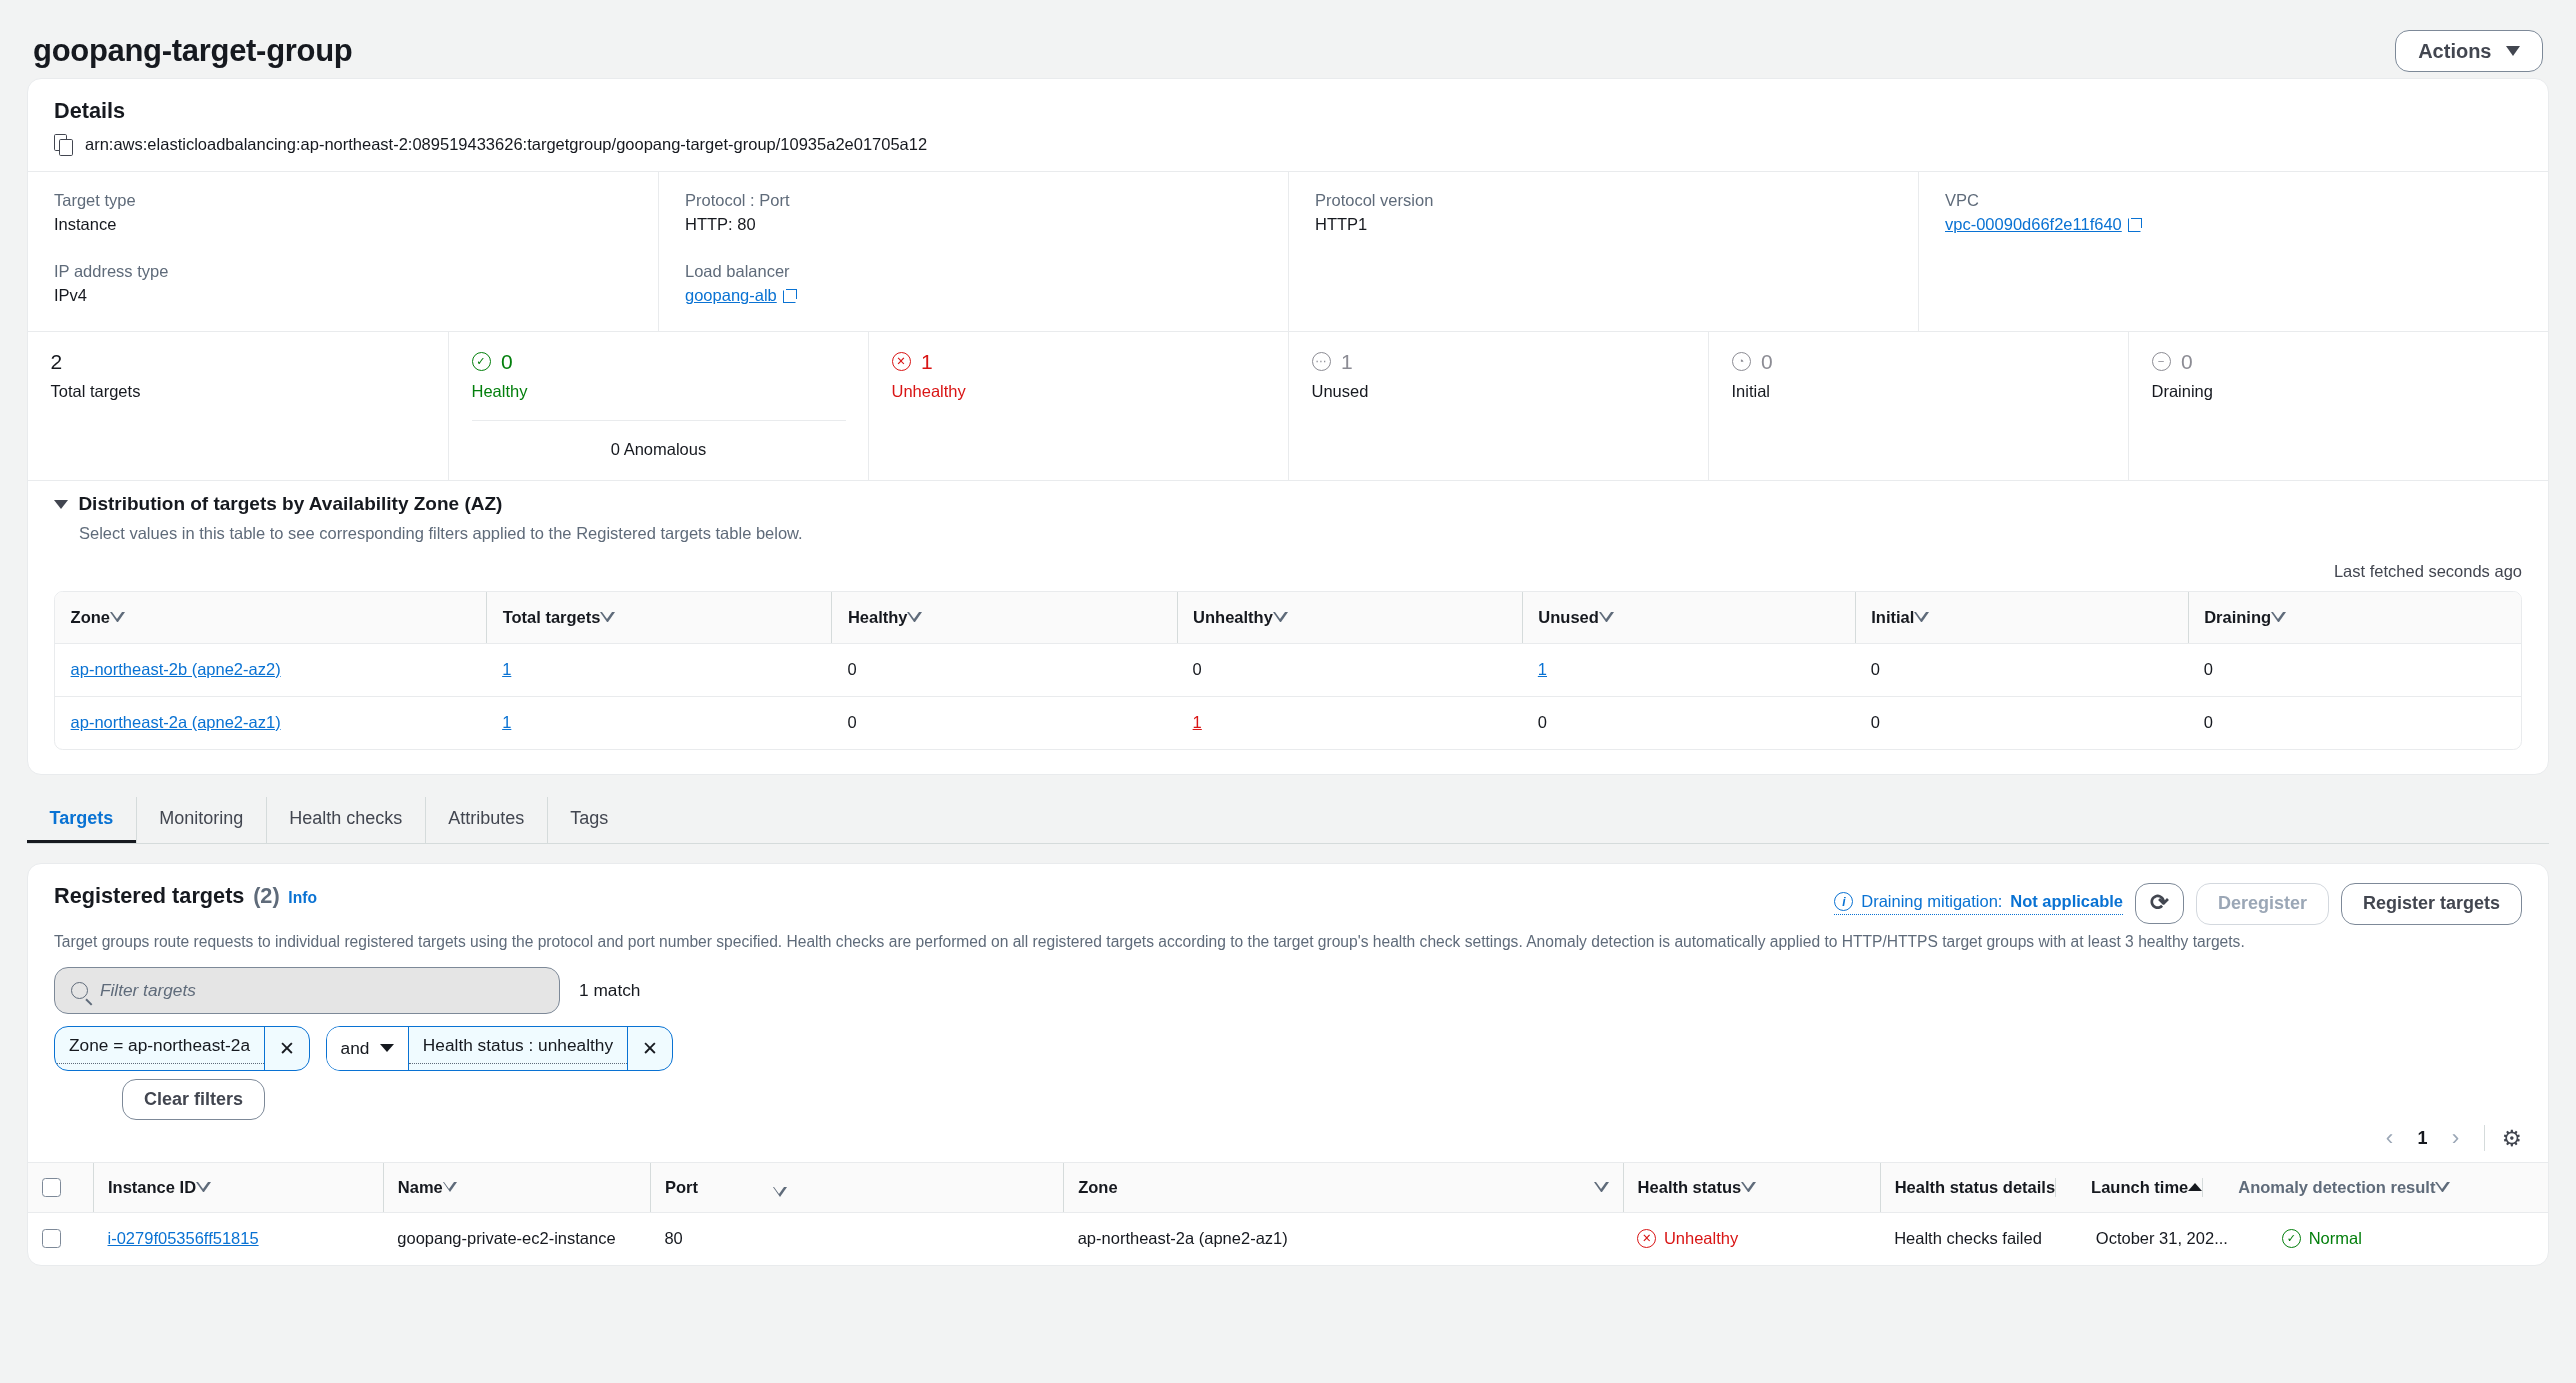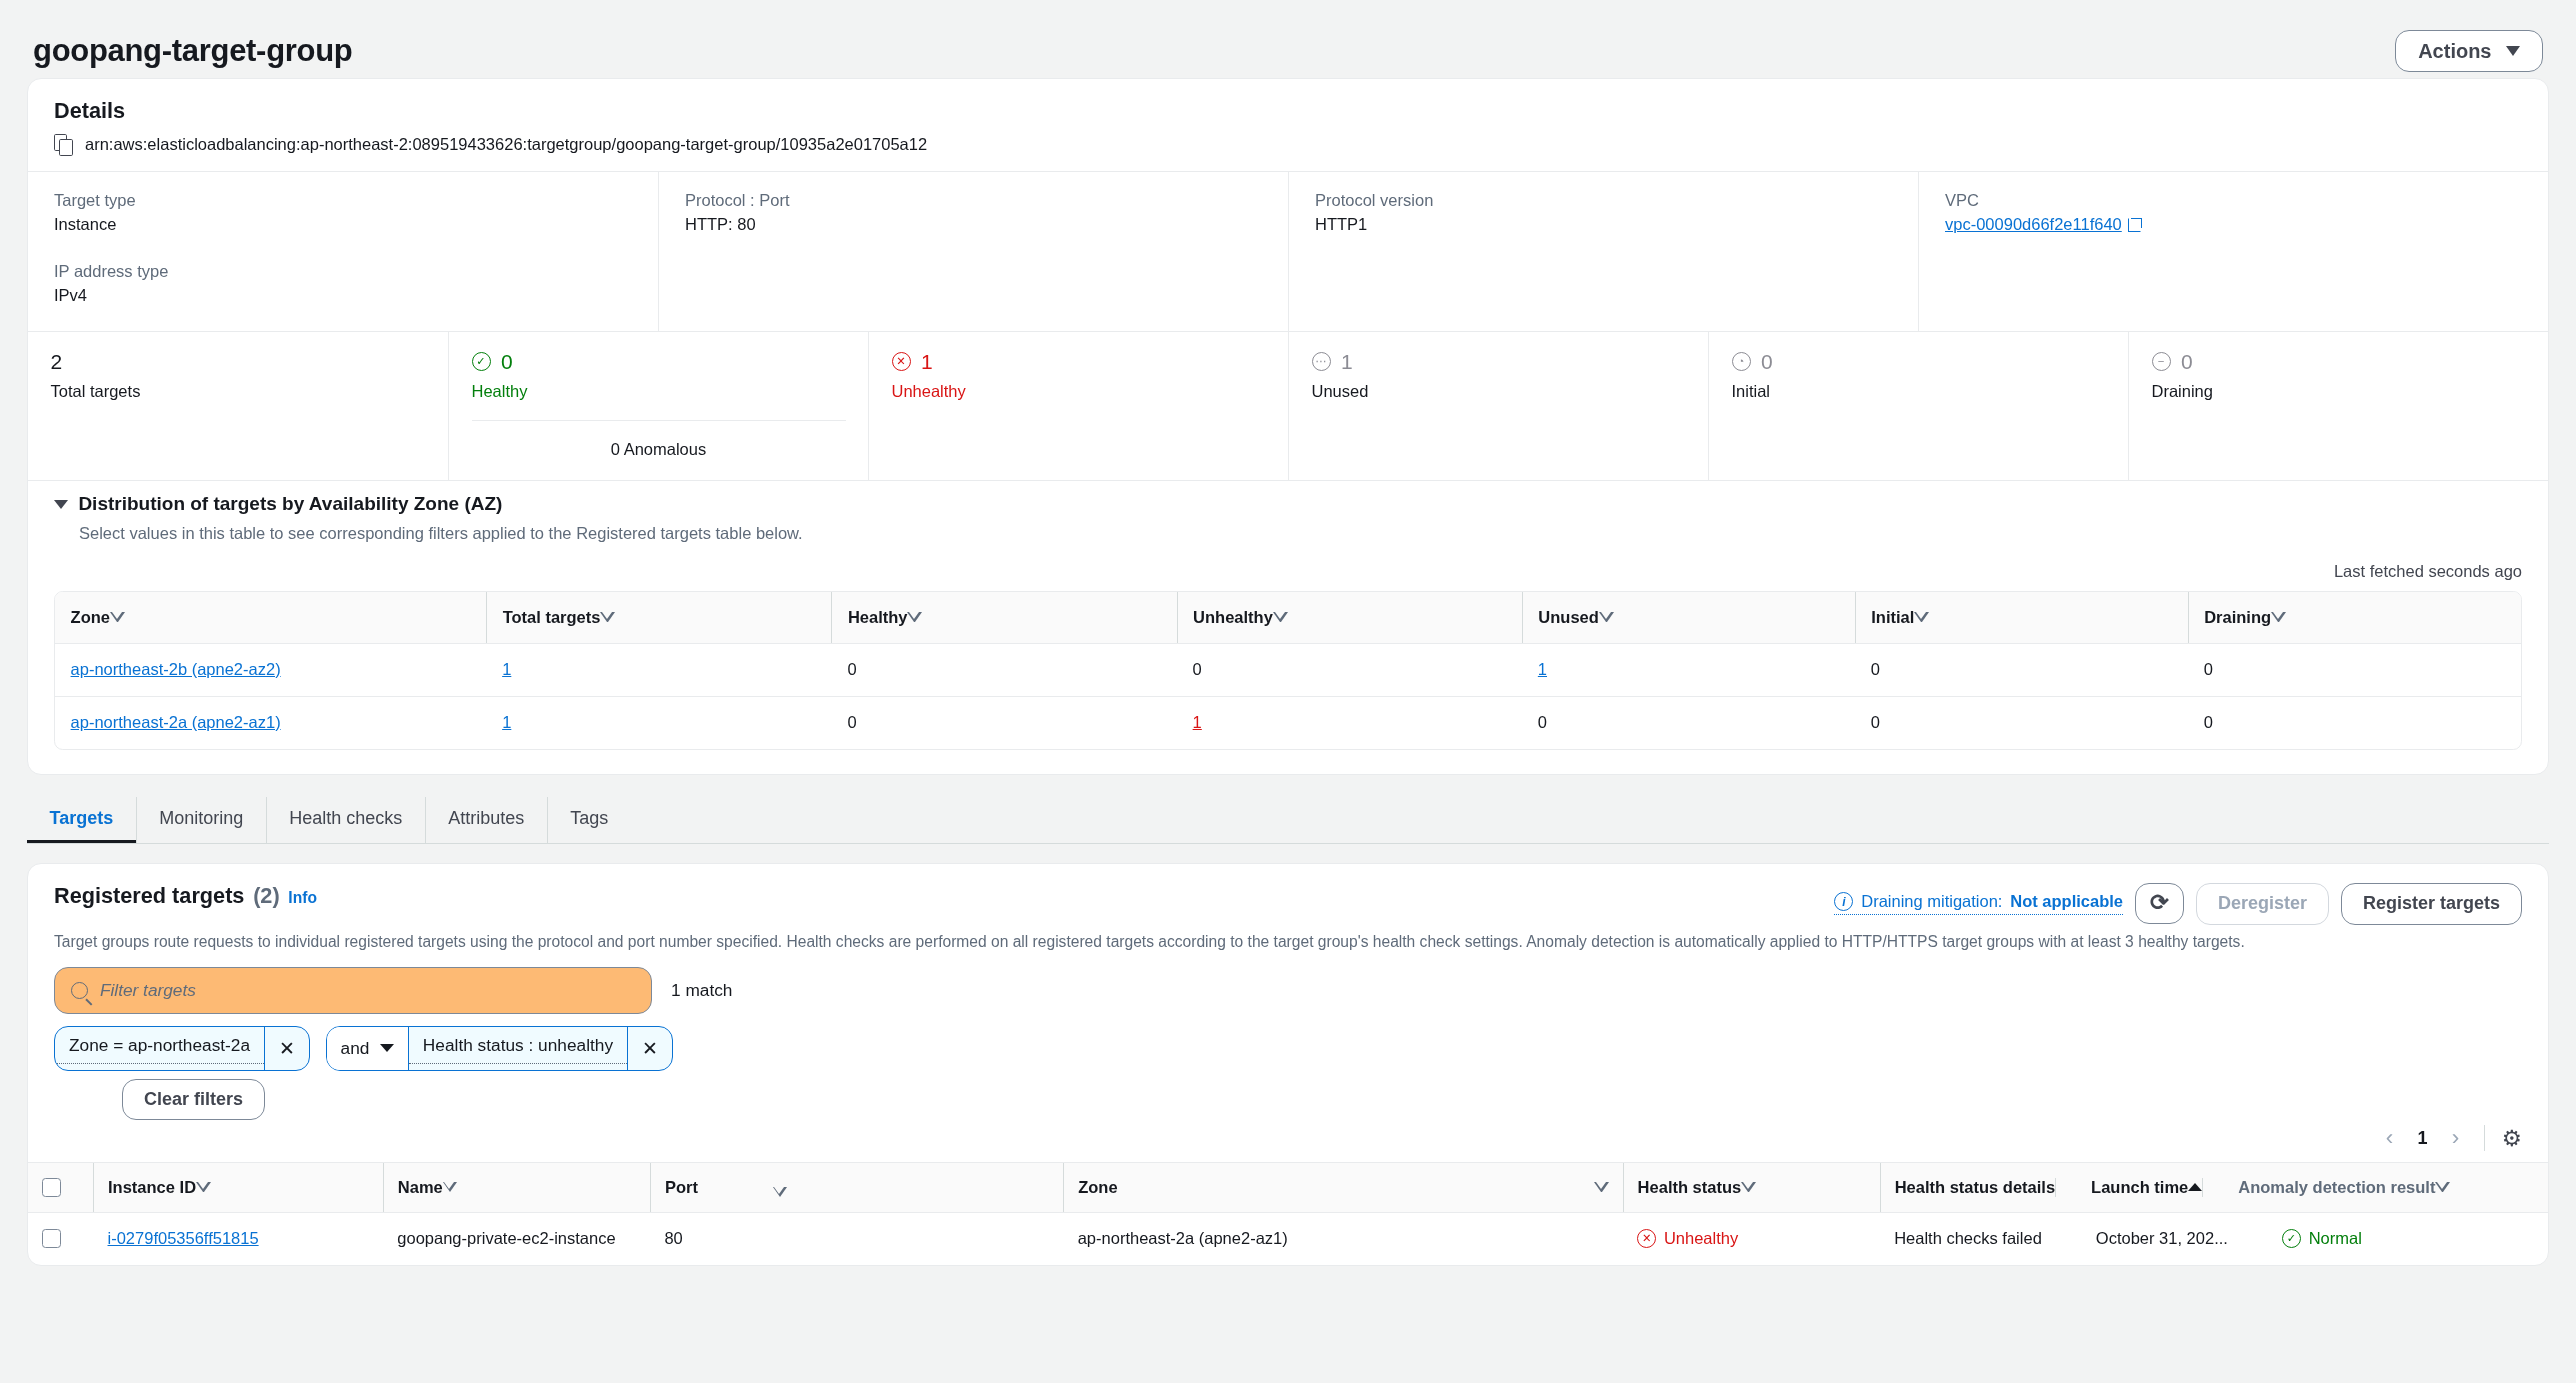--- a/index.html
+++ b/index.html
@@ -135,21 +135,21 @@
     border:0.9px solid #7d8998; border-radius:14px; background:#fff; cursor:pointer;
     font-size:18px; font-weight:700; color:#424650; padding:9.5px 21px;
   }
   .btn.disabled { color:#9ba7b6; border-color:#d3d8de; cursor:default; }
   .btn.icon-only { padding: 8.7px 14px; }
   .refresh-glyph { font-size: 22.5px; line-height: 1; color:#424650; display:block; }
 
   
   .filter-row { display:flex; align-items:center; gap:19px; padding: 15.6px 26px 0 26px; }
   .search-box {
-    width: 598px; height: 47px; border:0.9px solid #7d8998; border-radius:14px; background:#fdba74;
+    width: 506px; height: 47px; border:0.9px solid #7d8998; border-radius:14px; background:#e5e5e5;
     display:flex; align-items:center; gap:12px; padding: 0 15.6px;
   }
   .search-glyph { width:17.3px;height:17.3px;border:1.7px solid #5f6b7a;border-radius:50%;position:relative;flex:none; }
   .search-glyph:after{content:"";position:absolute;right:-6px;bottom:-4.3px;width:7.8px;height:1.7px;background:#5f6b7a;transform:rotate(45deg);}
   .search-ph { font-size: 17.3px; color:#5f6b7a; font-style: italic; }
   .match-text { font-size: 17.3px; color:#16191f; }
 
   .token-row { display:flex; align-items:center; gap: 15.6px; padding: 12px 26px 0 26px; }
   .token {
     display:flex; align-items:stretch; border:0.9px solid #0972d3; border-radius:14px; overflow:hidden;
@@ -217,20 +217,29 @@
       <div class="field-block">
         <div class="field-label">IP address type</div>
         <div class="field-value">IPv4</div>
       </div>
     </div>
 
     <div class="details-cell">
       <div class="field-block">
         <div class="field-label">Protocol : Port</div>
         <div class="field-value">HTTP: 80</div>
+      </div>
+      <div class="field-block">
+        <div class="field-label">Load balancer</div>
+        <div class="field-value">
+          <a class="ext-link" href="#">
+            <span>goopang-alb</span>
+            <span class="ext-ico"></span>
+          </a>
+        </div>
       </div>
     </div>
 
     <div class="details-cell">
       <div class="field-block">
         <div class="field-label">Protocol version</div>
         <div class="field-value">HTTP1</div>
       </div>
     </div>
 

